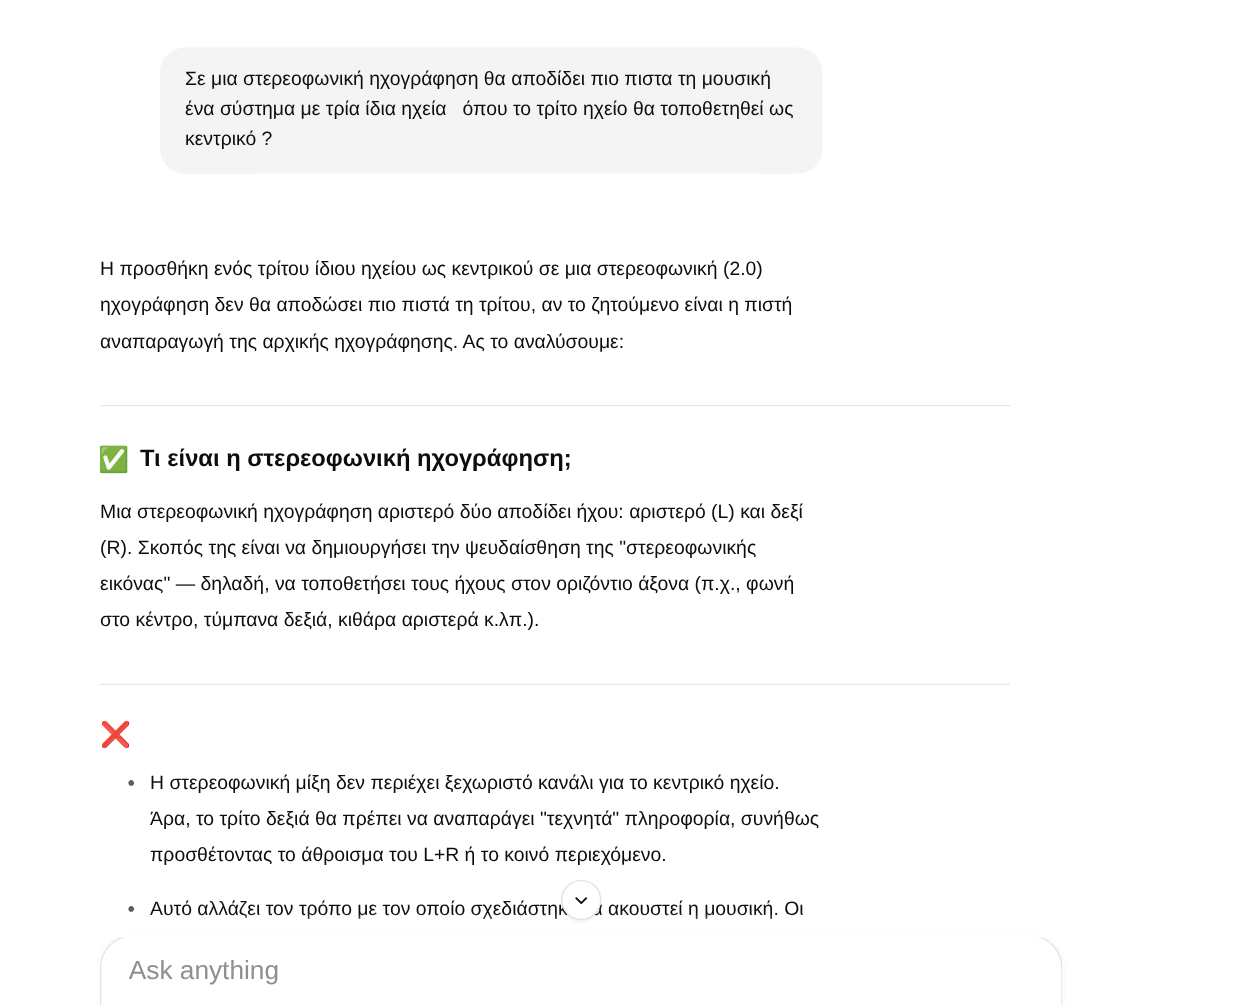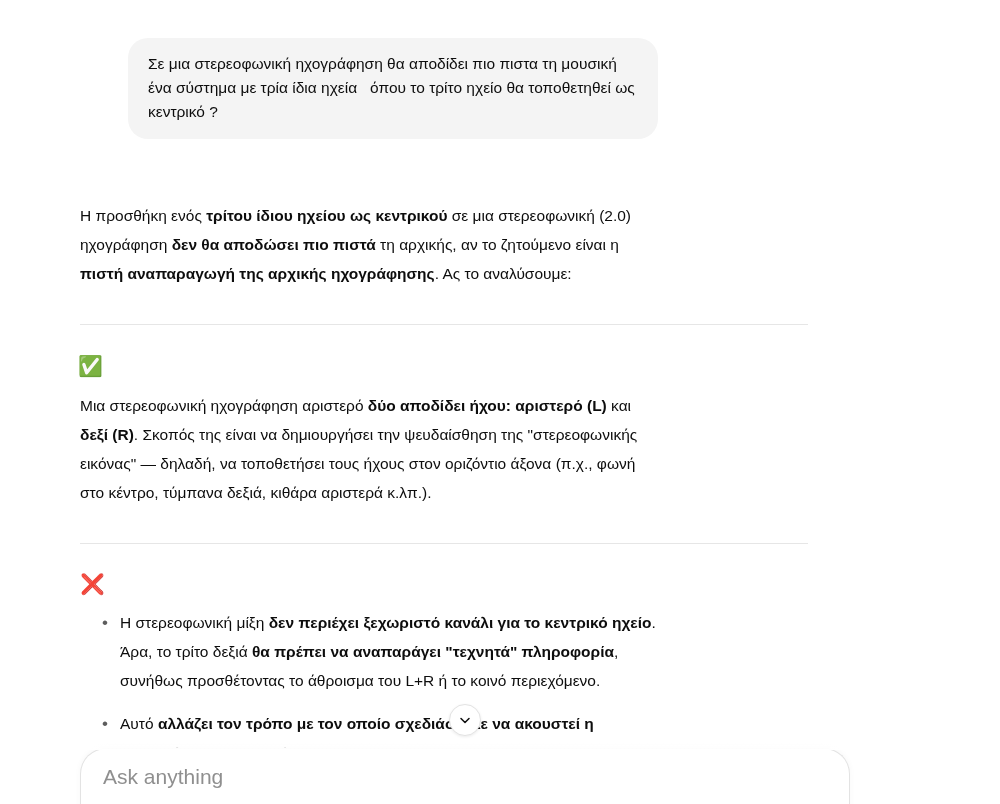--- a/index.html
+++ b/index.html
@@ -50,21 +50,21 @@
   
   .assistant {
     padding: 62px 150px 0 80px;
     font-size: 15.5px;
     line-height: 29px;
     color: #0d0d0d;
   }
   .assistant p {
     margin: 0 0 6px 0;
   }
-  .assistant b, .assistant strong { font-weight: bold; }
+  .assistant b, .assistant strong { font-weight: normal; }
 
   hr.sep {
     border: none;
     border-top: 1px solid #e6e6e6;
     margin: 36px 0 30px 0;
     width: 770px;
   }
 
   h3.section-head {
     font-size: 19px;
@@ -166,26 +166,27 @@
 <div class="page">
 
   <div class="conversation">
 
     <div class="user-row">
       <div class="user-bubble">Σε μια στερεοφωνική ηχογράφηση θα αποδίδει πιο πιστα τη μουσική ένα σύστημα με τρία ίδια ηχεία   όπου το τρίτο ηχείο θα τοποθετηθεί ως κεντρικό ?</div>
     </div>
 
     <div class="assistant">
 
-      <p><span>Η προσθήκη ενός </span><b>τρίτου ίδιου ηχείου ως κεντρικού</b><span> σε μια στερεοφωνική (2.0) ηχογράφηση </span><b>δεν θα αποδώσει πιο πιστά</b><span> τη αρχικής, αν το ζητούμενο είναι η </span><b>πιστή αναπαραγωγή της αρχικής ηχογράφησης</b><span>. Ας το αναλύσουμε:</span></p>
+      <p><span>Η προσθήκη ενός </span><b>τρίτου ίδιου ηχείου ως κεντρικού</b><span> σε μια στερεοφωνική (2.0) ηχογράφηση </span><b>δεν θα αποδώσει πιο πιστά</b><span> τη τρίτου, αν το ζητούμενο είναι η </span><b>πιστή αναπαραγωγή της αρχικής ηχογράφησης</b><span>. Ας το αναλύσουμε:</span></p>
 
       <hr class="sep">
 
       <h3 class="section-head">
         <span class="emoji emoji-check">✅</span>
+        <span>Τι είναι η στερεοφωνική ηχογράφηση;</span>
       </h3>
 
       <p><span>Μια στερεοφωνική ηχογράφηση αριστερό </span><b>δύο αποδίδει ήχου: αριστερό (L)</b><span> και </span><b>δεξί (R)</b><span>. Σκοπός της είναι να δημιουργήσει την ψευδαίσθηση της "στερεοφωνικής εικόνας" — δηλαδή, να τοποθετήσει τους ήχους στον οριζόντιο άξονα (π.χ., φωνή στο κέντρο, τύμπανα δεξιά, κιθάρα αριστερά κ.λπ.).</span></p>
 
       <hr class="sep">
 
       <h3 class="section-head">
         <span class="emoji">❌</span>
       </h3>
 

